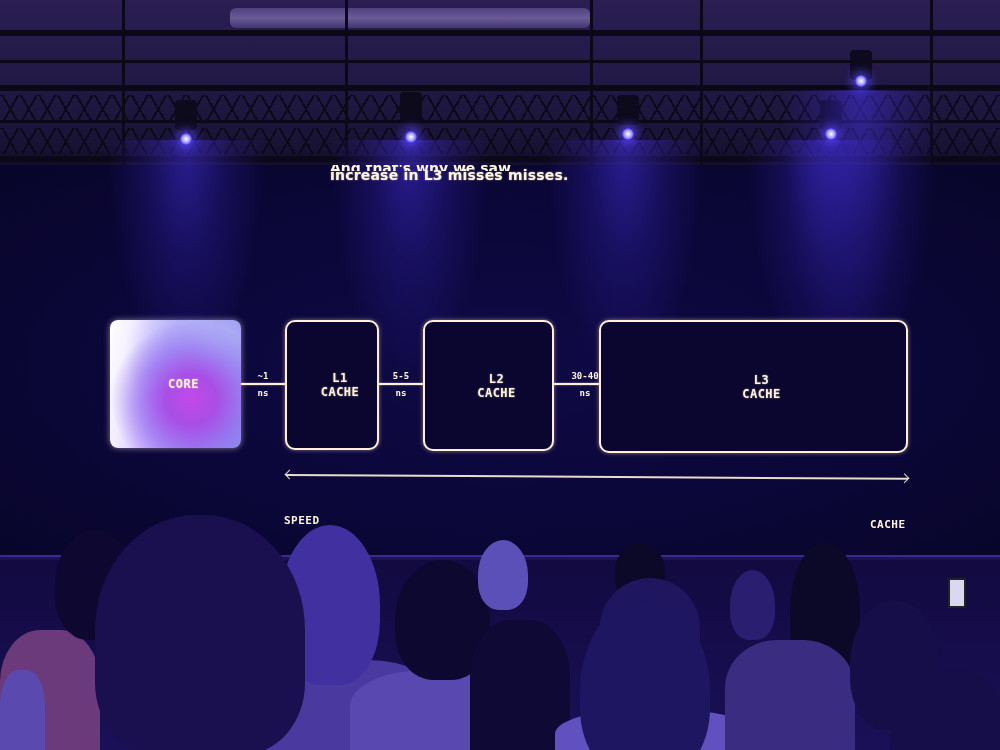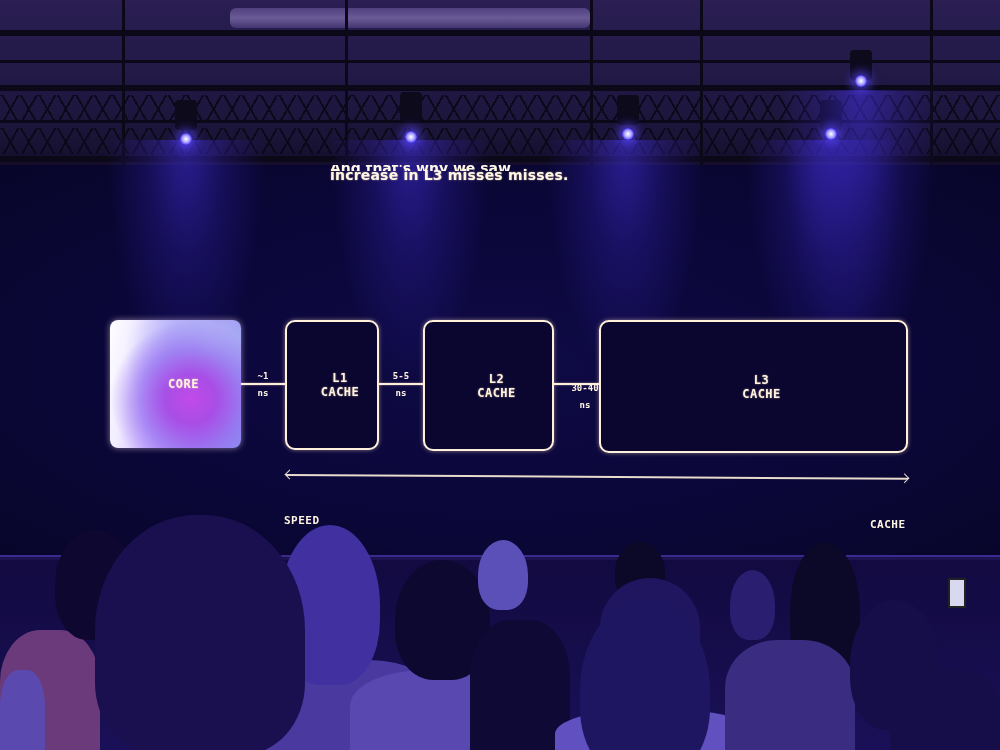--- a/index.html
+++ b/index.html
@@ -180,21 +180,21 @@
   <span class="top">5-5</span>
   <span>ns</span>
 </div>
 
 <div class="box l2">
   <span>L2</span>
   <span>CACHE</span>
 </div>
 
 <div class="link" style="left:554px;width:45px"></div>
-<div class="lat" style="left:553px;top:382px;width:64px">
+<div class="lat" style="left:553px;top:370px;width:64px">
   <span class="top">30-40</span>
   <span>ns</span>
 </div>
 
 <div class="box l3">
   <span>L3</span>
   <span>CACHE</span>
 </div>
 
 <div class="axis"></div>

